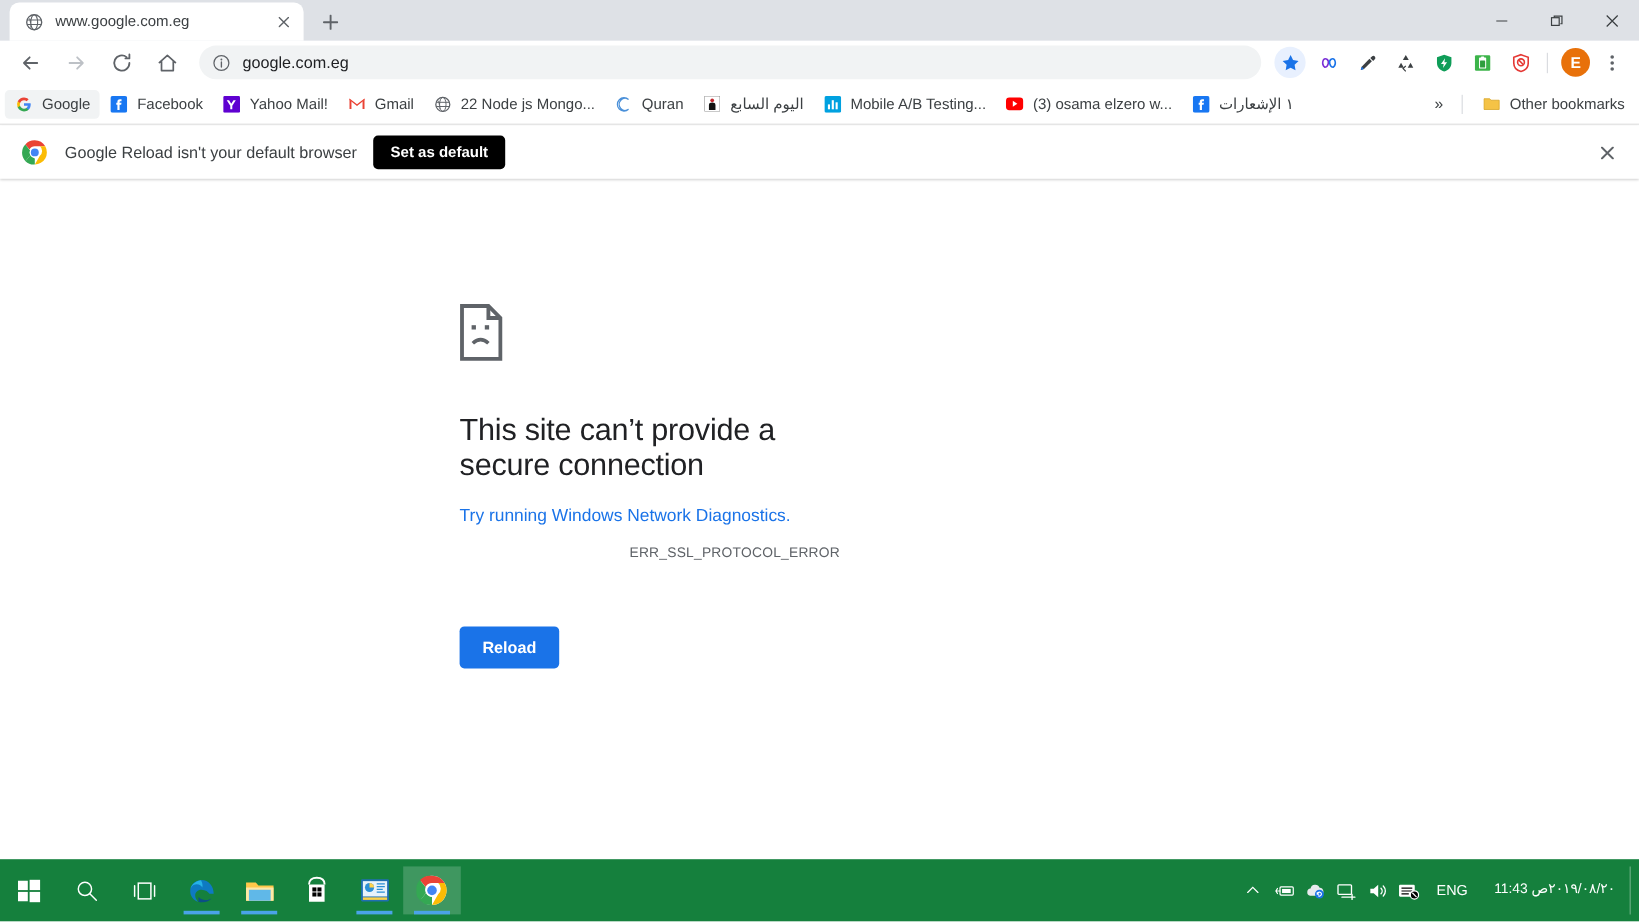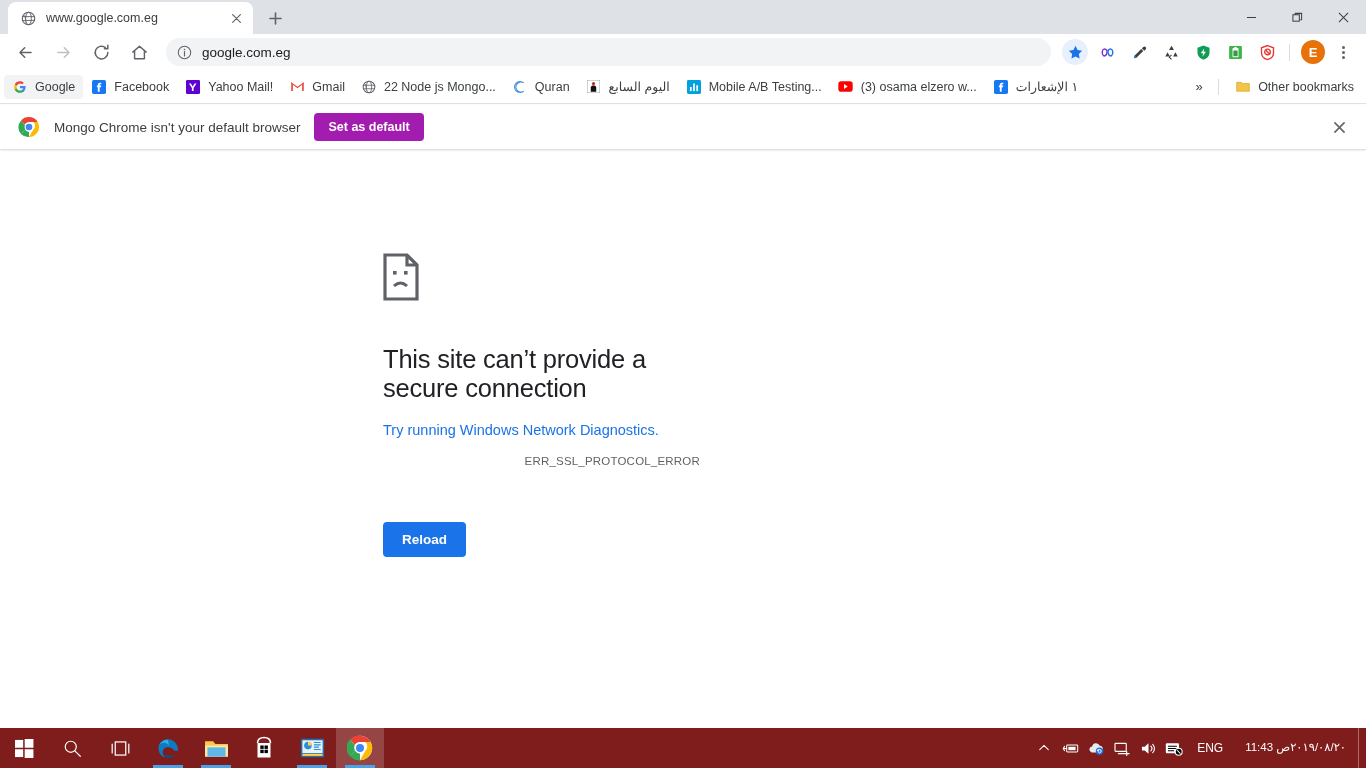--- a/index.html
+++ b/index.html
@@ -170,21 +170,21 @@
     width: 1366px; height: 44px;
     background: #ffffff;
     display: flex; align-items: center;
     padding: 0 14px 0 18px;
     box-shadow: 0 1px 2px rgba(0,0,0,0.18);
     z-index: 4;
   }
   .infobar-icon { width: 22px; height: 22px; flex: 0 0 22px; margin-right: 14px; }
   .infobar-text { font-size: 13.5px; color: #3c4043; margin-right: 14px; }
   .infobar-btn {
-    background: #a21caf; color: #fff;
+    background: #000000; color: #fff;
     border: none; border-radius: 4px;
     font-family: "Liberation Sans", sans-serif;
     font-size: 12.5px; font-weight: bold;
     padding: 7px 14px; cursor: pointer;
   }
   .infobar-close {
     margin-left: auto;
     width: 26px; height: 26px;
     display: flex; align-items: center; justify-content: center;
     color: #5f6368; font-size: 15px; cursor: pointer; border-radius: 50%;
@@ -228,22 +228,22 @@
     background: #1a73e8; color: #ffffff;
     border: none; border-radius: 4px;
     font-family: "Liberation Sans", sans-serif;
     font-size: 13.5px; font-weight: bold;
     padding: 10px 19px; cursor: pointer;
   }
 
   
   .taskbar {
     position: absolute; bottom: 0; left: 0;
-    width: 1366px; height: 40px;
-    background: #7f1d1d;
+    width: 1366px; height: 52px;
+    background: #15803d;
     display: flex; align-items: center;
     z-index: 10;
   }
   .tb-item {
     width: 48px; height: 40px;
     display: flex; align-items: center; justify-content: center;
     cursor: pointer; position: relative;
   }
   .tb-item.running::after {
     content: ''; position: absolute; bottom: 0; left: 9px;
@@ -554,21 +554,21 @@
     <svg width="22" height="22" viewBox="0 0 24 24">
       <circle cx="12" cy="12" r="11" fill="#fff"></circle>
       <path d="M12 1a11 11 0 0 1 9.5 5.5H12a5.5 5.5 0 0 0-4.8 2.8L3.4 4.8A11 11 0 0 1 12 1z" fill="#ea4335"></path>
       <path d="M3.4 4.8l4.3 5.4a5.5 5.5 0 0 0 .2 4.4L3.5 20A11 11 0 0 1 3.4 4.8z" fill="#34a853"></path>
       <path d="M21.5 6.5A11 11 0 0 1 12 23l4.6-8a5.5 5.5 0 0 0 .1-8.5h4.8z" fill="#fbbc05"></path>
       <path d="M3.5 20l4.4-5.4A5.5 5.5 0 0 0 12 17.5L12 23A11 11 0 0 1 3.5 20z" fill="#34a853"></path>
       <circle cx="12" cy="12" r="4.6" fill="#fff"></circle>
       <circle cx="12" cy="12" r="3.6" fill="#4285f4"></circle>
     </svg>
   </span>
-  <span class="infobar-text">Mongo Chrome isn't your default browser</span>
+  <span class="infobar-text">Google Reload isn't your default browser</span>
   <button class="infobar-btn">Set as default</button>
   <span class="infobar-close">
     <svg width="11" height="11" viewBox="0 0 12 12">
       <path d="M1,1 L11,11 M11,1 L1,11" stroke="#5f6368" stroke-width="1.7" stroke-linecap="round"></path>
     </svg>
   </span>
 </div>
 
 <div class="viewport">
   <div class="errorpage">

